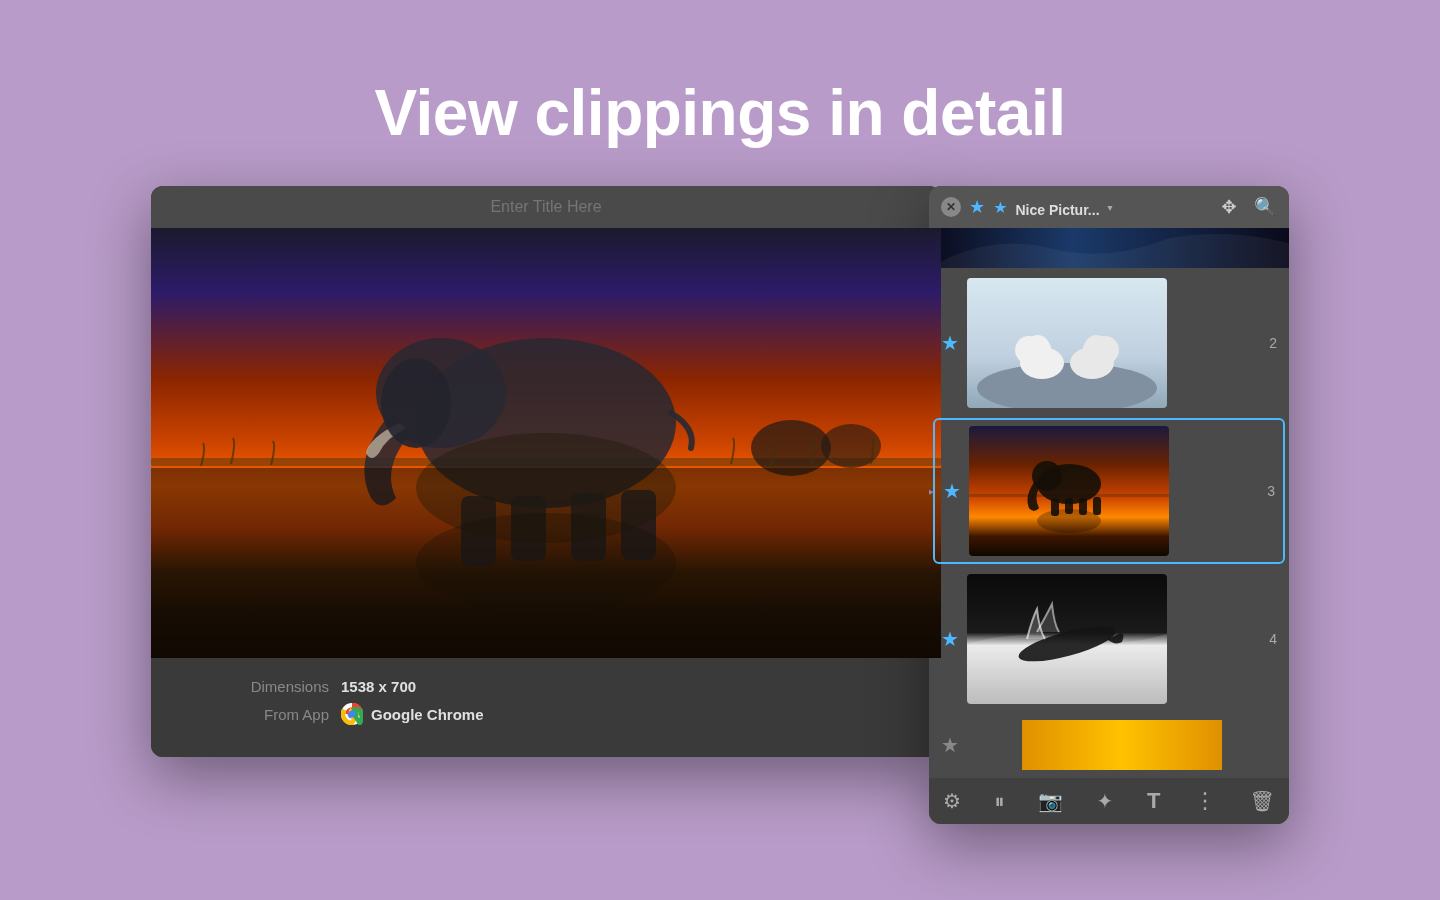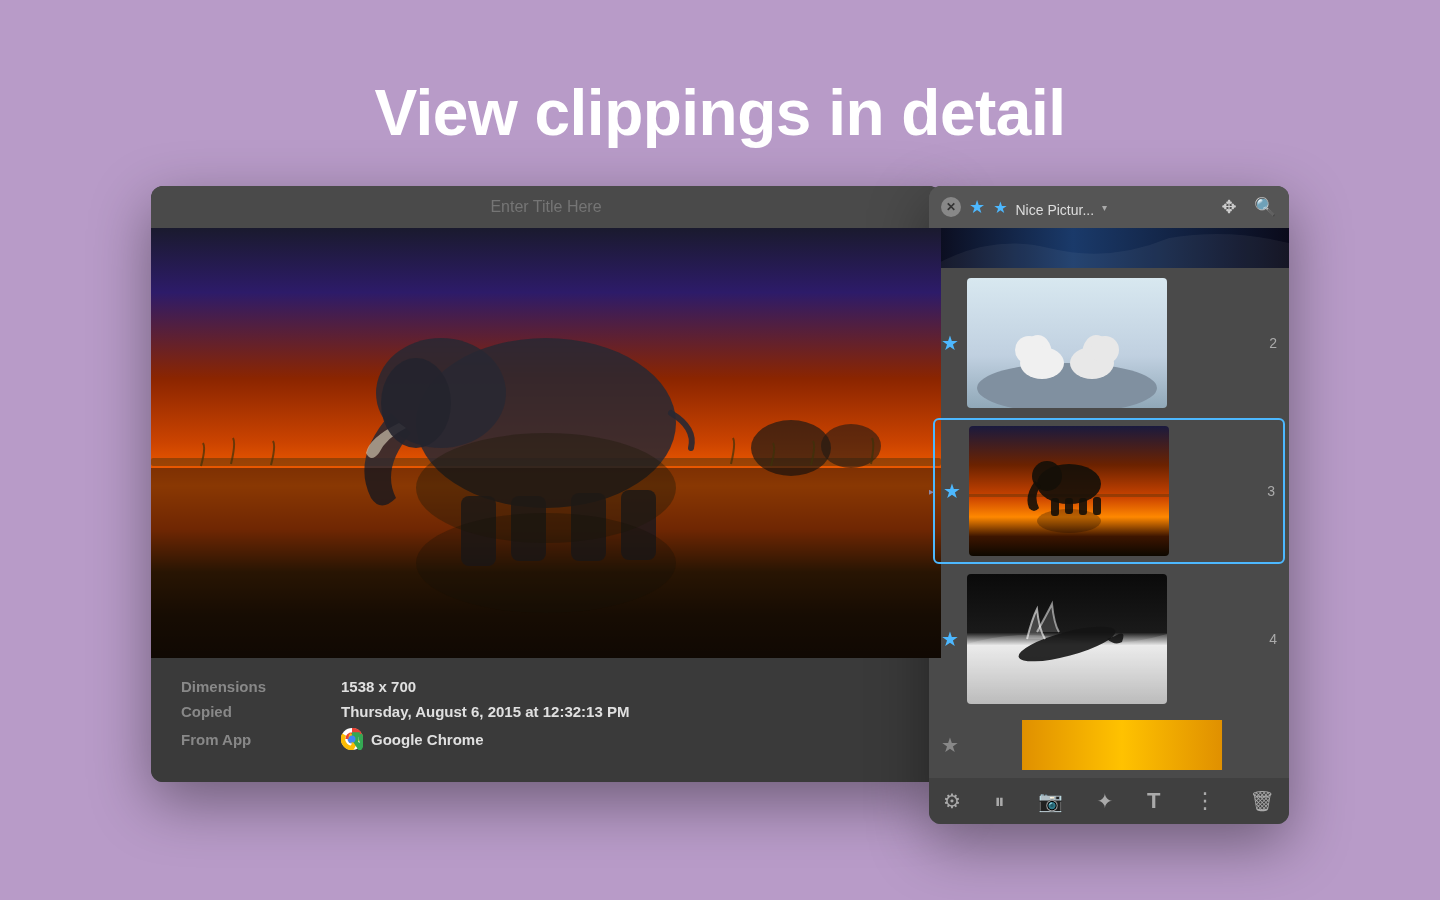--- a/index.html
+++ b/index.html
@@ -78,23 +78,23 @@
     .info-row {
       display: flex;
       align-items: center;
       margin-bottom: 8px;
       font-size: 15px;
     }
 
     .info-label {
       color: #888;
       width: 160px;
-      text-align: left;
+      text-align: right;
       padding-right: 12px;
-      font-weight: 700;
+      font-weight: 400;
     }
 
     .info-value {
       color: #e0e0e0;
       font-weight: 600;
     }
 
     
     .sidebar-panel {
       width: 360px;
@@ -128,21 +128,21 @@
     }
 
     .star-active {
       color: #4db8ff;
       font-size: 18px;
     }
 
     .sidebar-title-text {
       color: #ddd;
       font-size: 14px;
-      font-weight: 400;
+      font-weight: 700;
       margin-top: 6px;
     }
 
     .chevron-down {
       color: #aaa;
       font-size: 10px;
     }
 
     .move-icon {
       color: #aaa;
@@ -268,24 +268,20 @@
 
           <path d="M50,238 Q55,220 52,215 M80,236 Q85,215 82,210 M120,237 Q125,218 122,213 M580,236 Q585,215 582,210 M620,238 Q625,220 622,215 M660,237 Q665,218 662,213 M720,236 Q724,215 721,210" stroke="rgba(60,50,10,0.7)" stroke-width="2" fill="none"></path>
         </svg>
       </div>
     </div>
 
     <div class="detail-info">
       <div class="info-row">
         <span class="info-label">Dimensions</span>
         <span class="info-value">1538 x 700</span>
-      </div>
-      <div class="info-row">
-        <span class="info-label">Copied</span>
-        <span class="info-value">Thursday, August 6, 2015 at 12:32:13 PM</span>
       </div>
       <div class="info-row">
         <span class="info-label">From App</span>
 
         <svg width="22" height="22" viewBox="0 0 22 22" style="margin-right:8px;vertical-align:middle">
           <circle cx="11" cy="11" r="11" fill="#fff"></circle>
           <circle cx="11" cy="11" r="4.5" fill="#4285f4"></circle>
           <path d="M11 2a9 9 0 0 1 7.79 4.5H11a4.5 4.5 0 0 0-4.5 4.5" stroke="#EA4335" stroke-width="4.5" fill="none" stroke-linecap="butt"></path>
           <path d="M3.21 6.5A9 9 0 0 0 11 20l3.5-6.06A4.5 4.5 0 0 1 11 6.5" stroke="#FBBC05" stroke-width="4.5" fill="none"></path>
           <path d="M18.79 6.5H11a4.5 4.5 0 0 1 3.5 6.94L18.79 20A9 9 0 0 0 20 11a9 9 0 0 0-1.21-4.5" stroke="#34A853" stroke-width="4.5" fill="none"></path>

